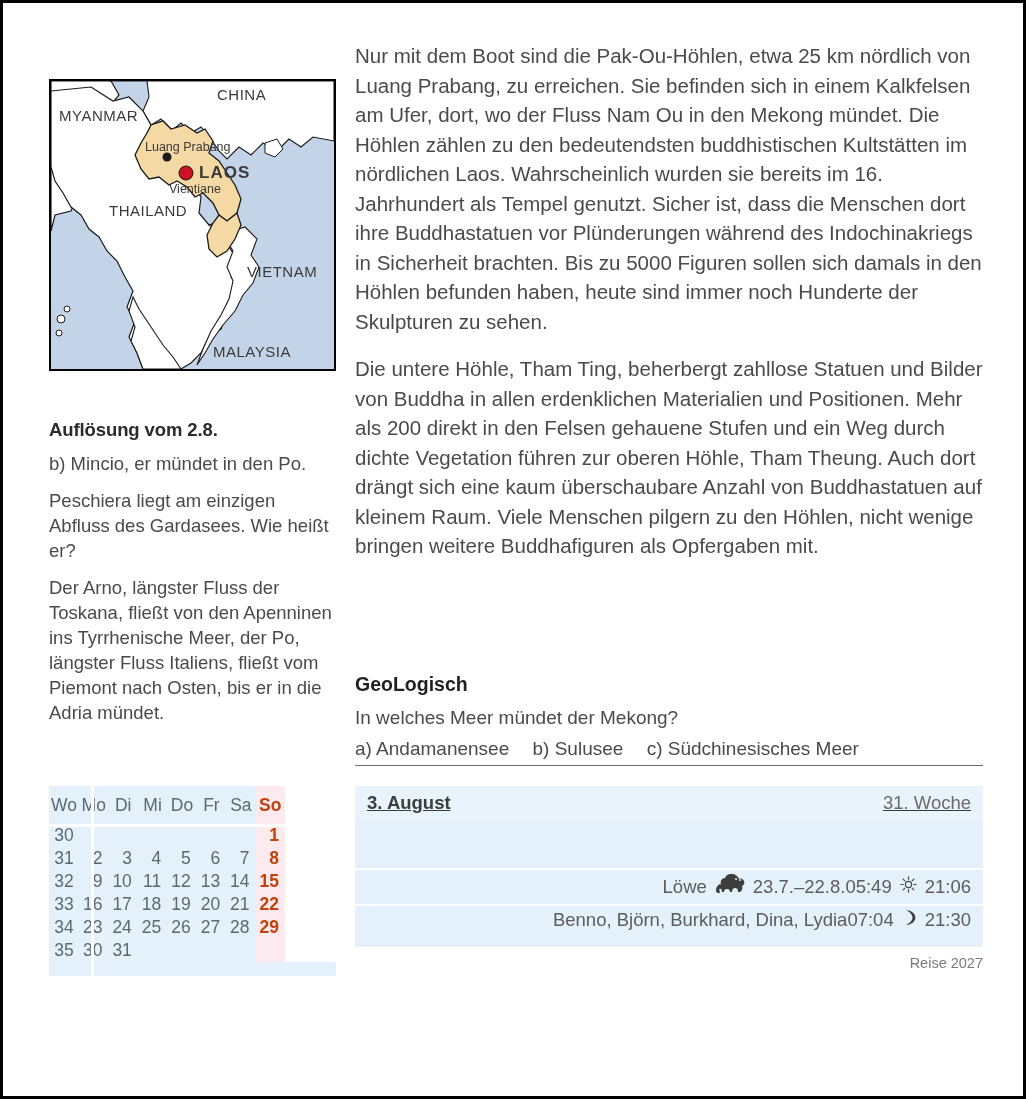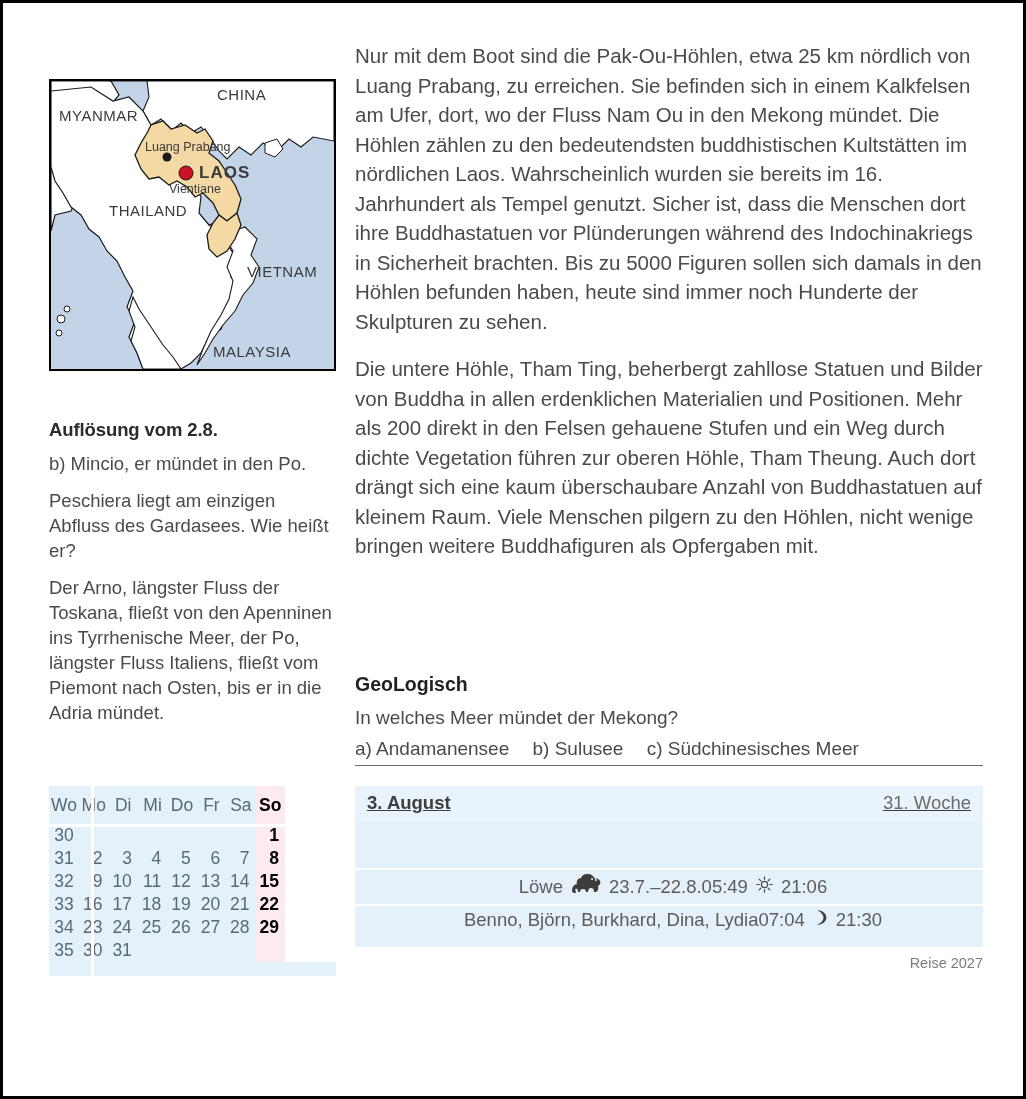--- a/index.html
+++ b/index.html
@@ -69,21 +69,21 @@
     padding-top:8px;
     text-align:center;
     color:#5a6a75;
   }
   table.cal .col-wo{ width:42px; text-align:center; }
   table.cal tbody .col-wo{ text-align:center; }
   table.cal .daycol{ width:35px; padding-right:6px; }
   table.cal thead .daycol{ padding-right:0; }
   table.cal .col-so, table.cal thead .col-so{
     background:#fdeaee;
-    color:#000000;
+    color:#c2410c;
     font-weight:bold;
   }
   table.cal thead .col-so{ font-weight:bold; }
   .sep-v{
     position:absolute;left:42px;top:0;width:3px;height:100%;
     background:#ffffff;
   }
   .sep-h{
     position:absolute;left:0;top:38px;width:287px;height:3px;
     background:#ffffff;
@@ -130,21 +130,21 @@
   .dp-head{
     display:flex;justify-content:space-between;align-items:center;
     padding:6px 12px 7px 12px;
     background:#e9f3fb;
     text-decoration:underline;
   }
   .dp-date{font-size:18.5px;font-weight:bold;color:#3d3d3d;}
   .dp-week{font-size:18.5px;color:#6b6b6b;}
   .dp-gap{height:47px;background:#e4f0fa;}
   .dp-row{
-    display:flex;justify-content:center;align-items:center;
+    display:flex;justify-content:flex-end;align-items:center;
     padding:3px 12px 4px 20px;
     background:#e4f0fa;
     font-size:18.5px;color:#5c5c5c;
   }
   .dp-row.sep{border-top:2px solid #ffffff;}
   .dp-left{display:flex;align-items:center;gap:7px;}
   .dp-right{display:flex;align-items:center;gap:8px;}
   .zodiac-icon{display:inline-block;vertical-align:middle;}
   .sun-icon, .moon-icon{display:inline-block;vertical-align:middle;}
   .dp-bottompad{height:12px;background:#e4f0fa;}

